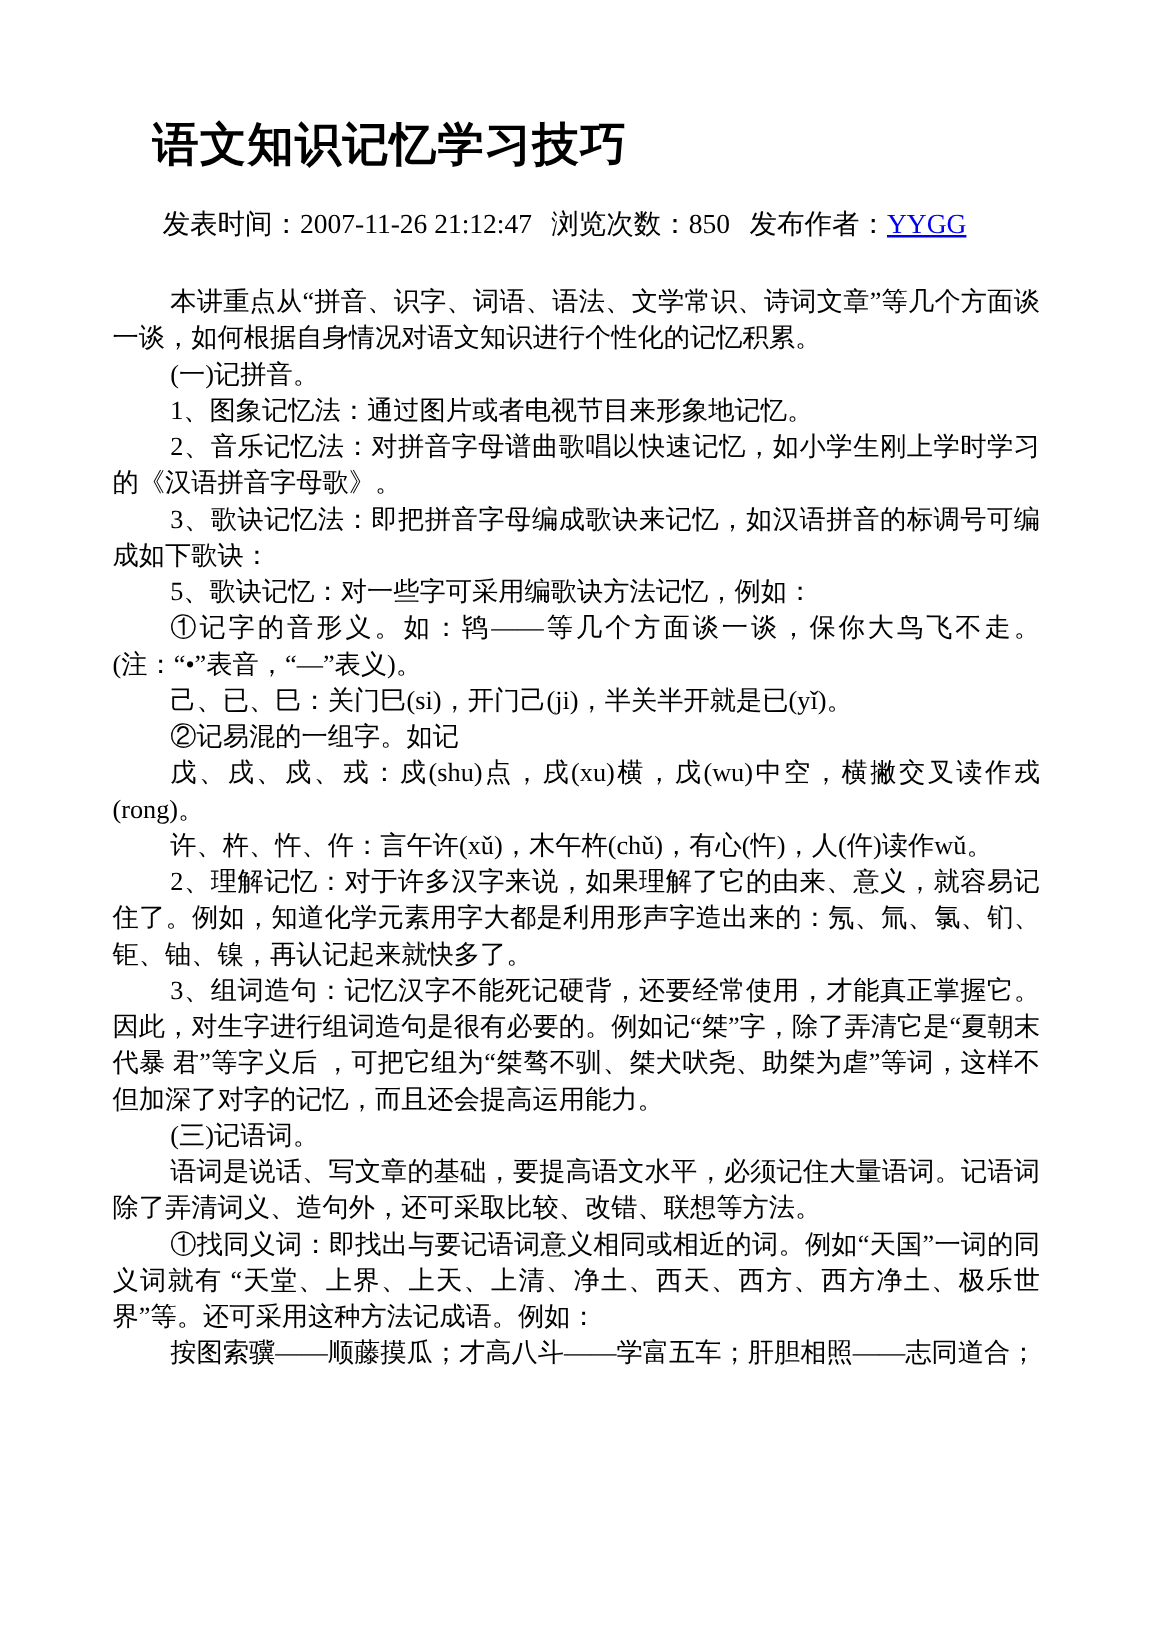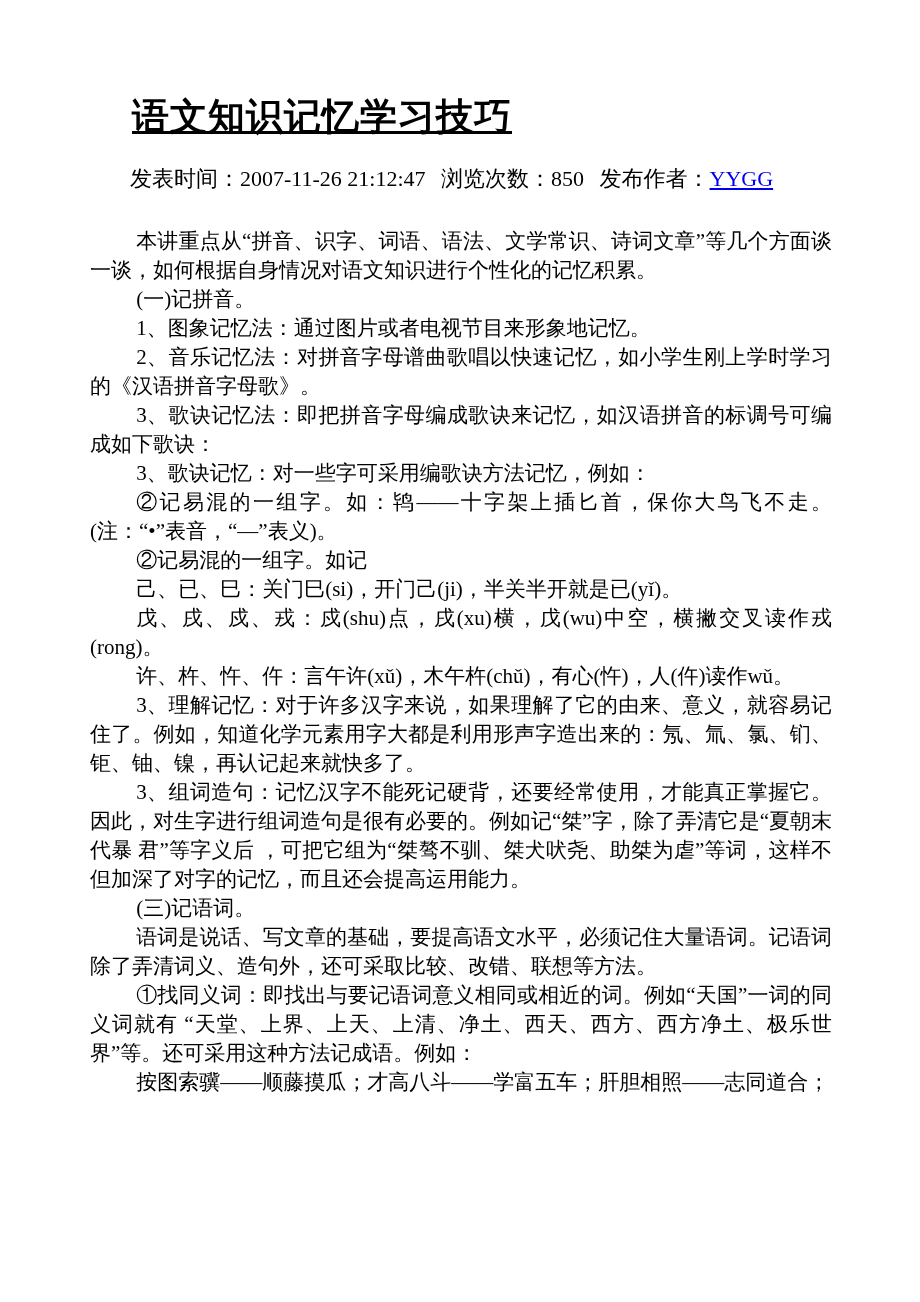--- a/index.html
+++ b/index.html
@@ -15,27 +15,26 @@
     color: #000000;
   }
   .page {
     box-sizing: border-box;
     width: 920px;
     min-height: 1302px;
     padding: 94px 88px 40px 90px;
     background: #ffffff;
   }
   .doc-title {
-    margin: 0 0 0 42px;
+    margin: 0 0 0 32px;
     font-size: 37px;
     font-weight: bold;
     line-height: 1.25;
     letter-spacing: 1px;
     color: #000000;
-    text-decoration: underline;
   }
   .meta-line {
     margin: 24px 0 0 40px;
     font-size: 22px;
     line-height: 1.4;
     white-space: nowrap;
   }
   .meta-line .seg {
     margin-right: 10px;
   }
@@ -69,27 +68,27 @@
     <span class="seg"><span>浏览次数：</span><span>850</span></span>
     <span class="seg"><span>发布作者：</span><a href="#" class="author-link">YYGG</a></span>
   </div>
 
   <div class="article-body">
     <p>本讲重点从“拼音、识字、词语、语法、文学常识、诗词文章”等几个方面谈一谈，如何根据自身情况对语文知识进行个性化的记忆积累。</p>
     <p>(一)记拼音。</p>
     <p>1、图象记忆法：通过图片或者电视节目来形象地记忆。</p>
     <p>2、音乐记忆法：对拼音字母谱曲歌唱以快速记忆，如小学生刚上学时学习的《汉语拼音字母歌》。</p>
     <p>3、歌诀记忆法：即把拼音字母编成歌诀来记忆，如汉语拼音的标调号可编成如下歌诀：</p>
-    <p>3、歌诀记忆：对一些字可采用编歌诀方法记忆，例如：</p>
-    <p>②记易混的一组字。如：鸨——十字架上插匕首，保你大鸟飞不走。(注：“•”表音，“—”表义)。</p>
+    <p>5、歌诀记忆：对一些字可采用编歌诀方法记忆，例如：</p>
+    <p>①记字的音形义。如：鸨——等几个方面谈一谈，保你大鸟飞不走。(注：“•”表音，“—”表义)。</p>
+    <p>己、已、巳：关门巳(si)，开门己(ji)，半关半开就是已(yǐ)。</p>
     <p>②记易混的一组字。如记</p>
-    <p>己、已、巳：关门巳(si)，开门己(ji)，半关半开就是已(yǐ)。</p>
     <p>戊、戌、戍、戎：戍(shu)点，戌(xu)横，戊(wu)中空，横撇交叉读作戎(rong)。</p>
     <p>许、杵、忤、仵：言午许(xǔ)，木午杵(chǔ)，有心(忤)，人(仵)读作wǔ。</p>
-    <p>3、理解记忆：对于许多汉字来说，如果理解了它的由来、意义，就容易记住了。例如，知道化学元素用字大都是利用形声字造出来的：氖、氚、氯、钔、钜、铀、镍，再认记起来就快多了。</p>
+    <p>2、理解记忆：对于许多汉字来说，如果理解了它的由来、意义，就容易记住了。例如，知道化学元素用字大都是利用形声字造出来的：氖、氚、氯、钔、钜、铀、镍，再认记起来就快多了。</p>
     <p>3、组词造句：记忆汉字不能死记硬背，还要经常使用，才能真正掌握它。因此，对生字进行组词造句是很有必要的。例如记“桀”字，除了弄清它是“夏朝末代暴 君”等字义后 ，可把它组为“桀骜不驯、桀犬吠尧、助桀为虐”等词，这样不但加深了对字的记忆，而且还会提高运用能力。</p>
     <p>(三)记语词。</p>
     <p>语词是说话、写文章的基础，要提高语文水平，必须记住大量语词。记语词除了弄清词义、造句外，还可采取比较、改错、联想等方法。</p>
     <p>①找同义词：即找出与要记语词意义相同或相近的词。例如“天国”一词的同义词就有 “天堂、上界、上天、上清、净土、西天、西方、西方净土、极乐世界”等。还可采用这种方法记成语。例如：</p>
     <p>按图索骥——顺藤摸瓜；才高八斗——学富五车；肝胆相照——志同道合；</p>
 
   </div>
 
 </div>
 

